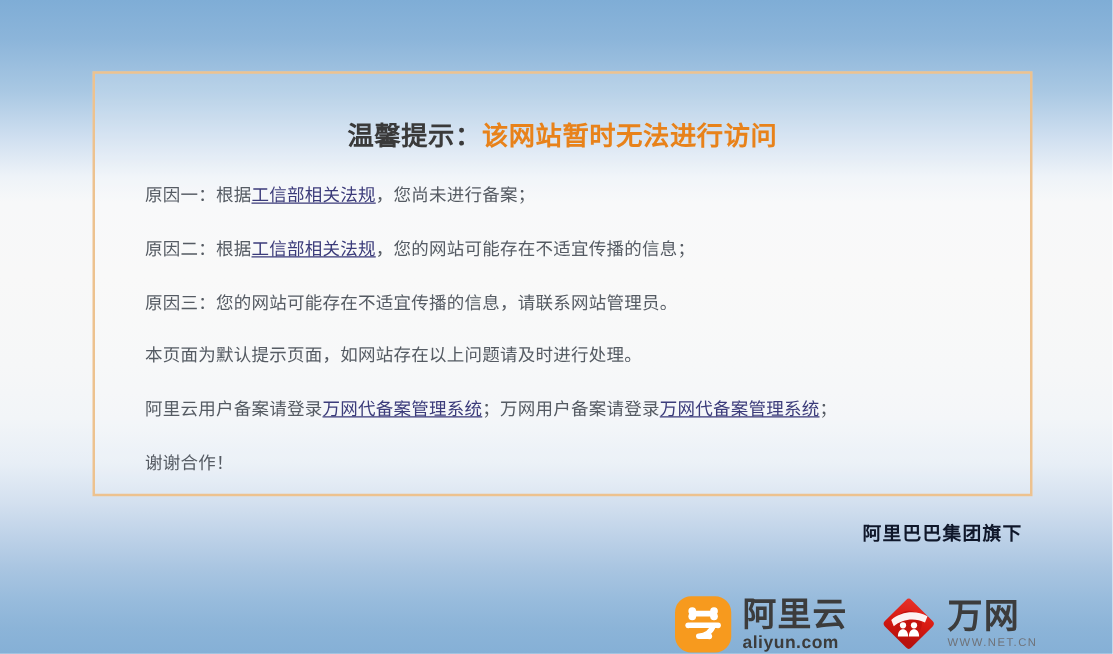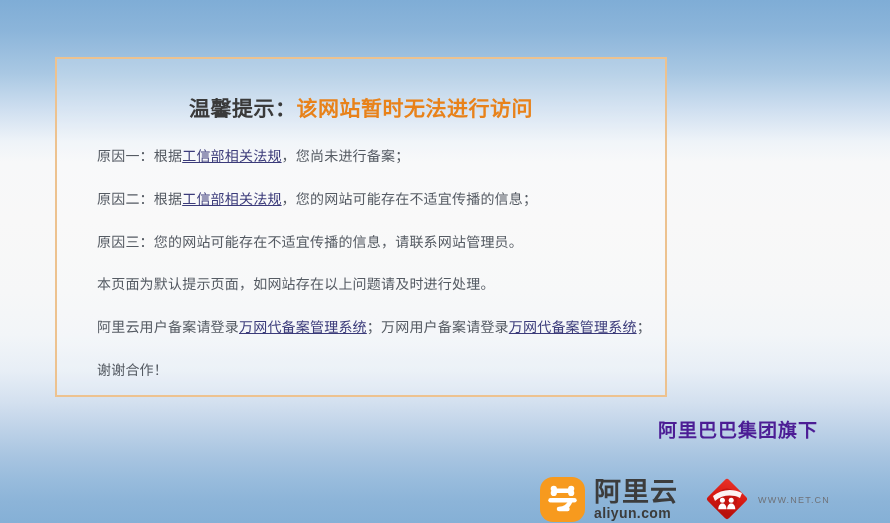--- a/index.html
+++ b/index.html
@@ -32,23 +32,23 @@
   }
   .page {
     position: relative;
     width: 890px;
     height: 523px;
   }
 
   
   .notice-box {
     position: absolute;
-    left: 55px;
+    left: 74px;
     top: 57px;
-    width: 612px;
+    width: 752px;
     height: 340px;
     box-sizing: border-box;
     border: 2px solid #edc28f;
     background: rgba(255,255,255,0.18);
   }
   .notice-title {
     text-align: center;
     margin-top: 33px;
     font-size: 21px;
     font-weight: bold;
@@ -81,23 +81,23 @@
     color: #3b3b7a;
     text-decoration: underline;
     cursor: pointer;
   }
 
   
   .group-tag {
     position: absolute;
     right: 72px;
     top: 415px;
-    font-size: 19px;
-    font-weight: bold;
-    color: #4c1d95;
+    font-size: 15px;
+    font-weight: bold;
+    color: #0f172a;
     letter-spacing: 1px;
     white-space: nowrap;
   }
 
   .logos {
     position: absolute;
     right: 60px;
     top: 476px;
     display: flex;
     align-items: center;
@@ -256,19 +256,20 @@
 
           <g fill="#ffffff">
             <circle cx="18.4" cy="24.2" r="2.5"></circle>
             <circle cx="27.2" cy="24.2" r="2.5"></circle>
             <path d="M14.3 33.2 C 14.3 29.2, 16.3 27.4, 18.4 27.4 C 20.5 27.4, 22.5 29.2, 22.5 33.2 Z"></path>
             <path d="M23.1 33.2 C 23.1 29.2, 25.1 27.4, 27.2 27.4 C 29.3 27.4, 31.3 29.2, 31.3 33.2 Z"></path>
           </g>
         </svg>
       </div>
       <div class="wanwang-wordmark">
+        <span class="wanwang-cn">万网</span>
         <span class="wanwang-en">WWW.NET.CN</span>
       </div>
     </div>
 
   </div>
 
 </div>
 
 </body></html>

